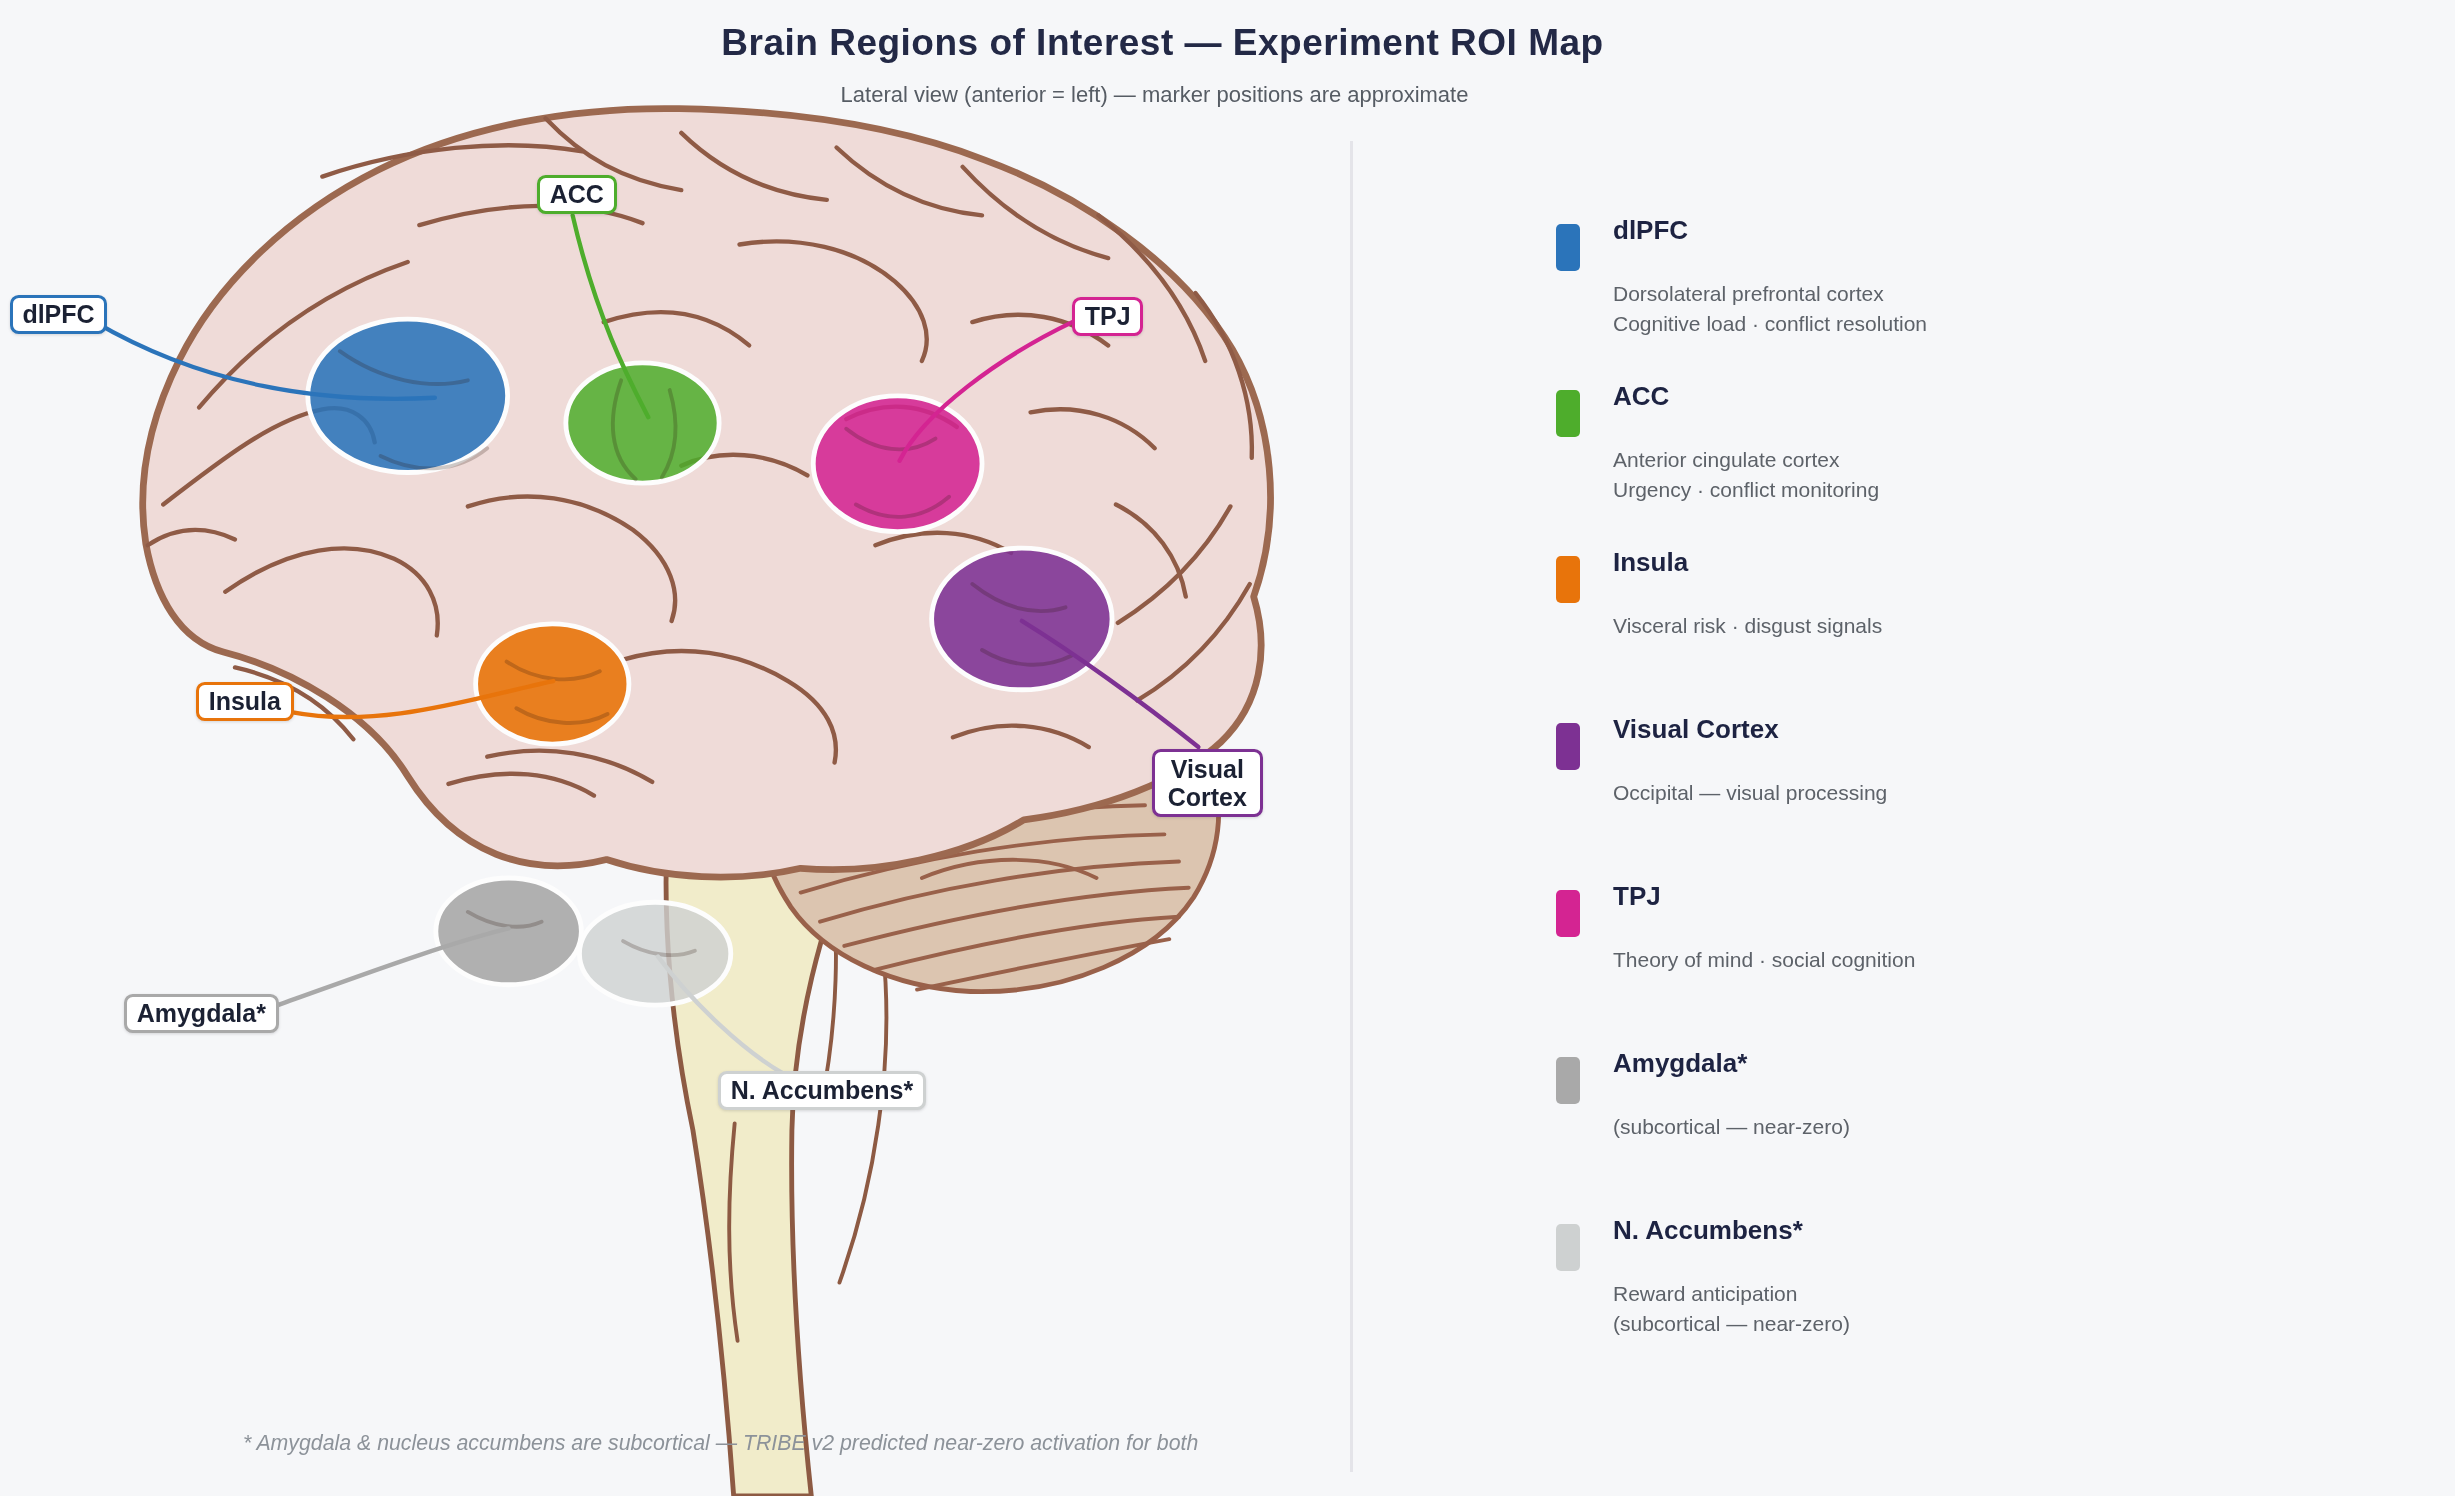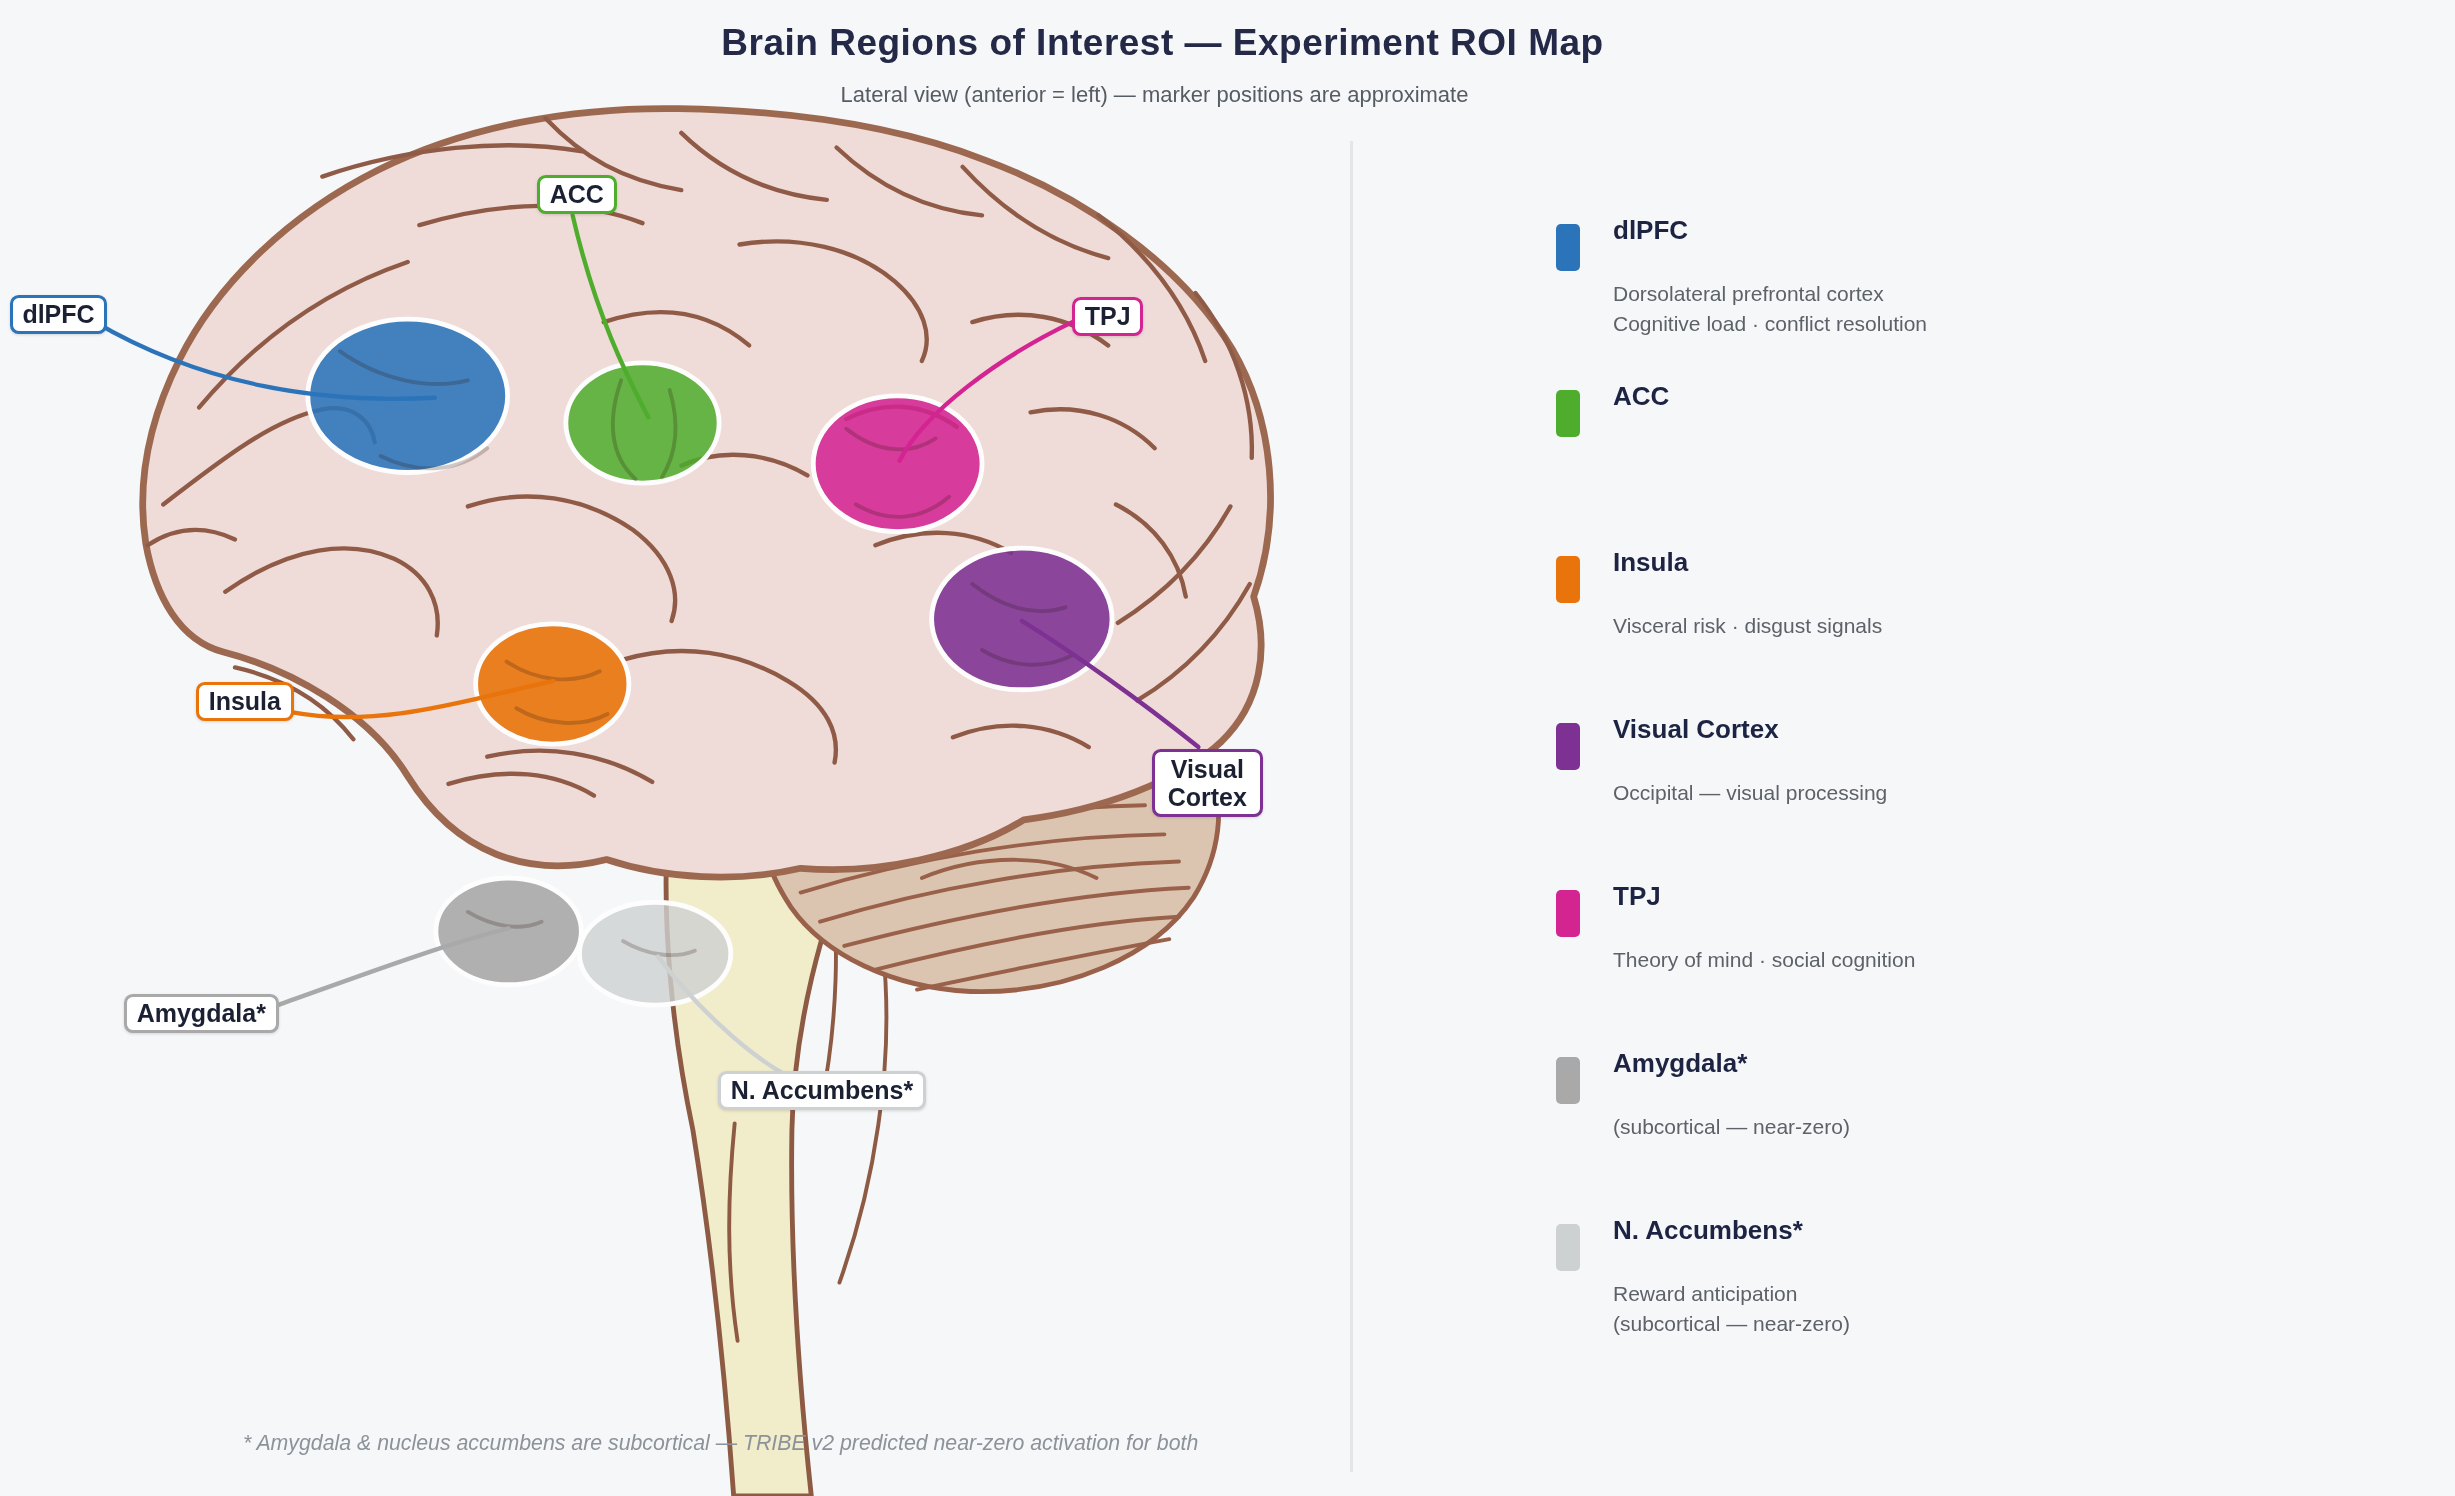--- a/index.html
+++ b/index.html
@@ -168,20 +168,24 @@
       <div class="legend-desc">
         <div>Dorsolateral prefrontal cortex</div>
         <div>Cognitive load · conflict resolution</div>
       </div>
     </div>
   </div>
   <div class="legend-entry" style="top:379px;">
     <div class="legend-swatch" style="background-color: rgb(78, 173, 44);"></div>
     <div class="legend-text">
       <div class="legend-name">ACC</div>
+      <div class="legend-desc">
+        <div>Anterior cingulate cortex</div>
+        <div>Urgency · conflict monitoring</div>
+      </div>
     </div>
   </div>
   <div class="legend-entry" style="top:545px;">
     <div class="legend-swatch" style="background-color: rgb(232, 116, 11);"></div>
     <div class="legend-text">
       <div class="legend-name">Insula</div>
       <div class="legend-desc">
         <div>Visceral risk · disgust signals</div>
       </div>
     </div>

